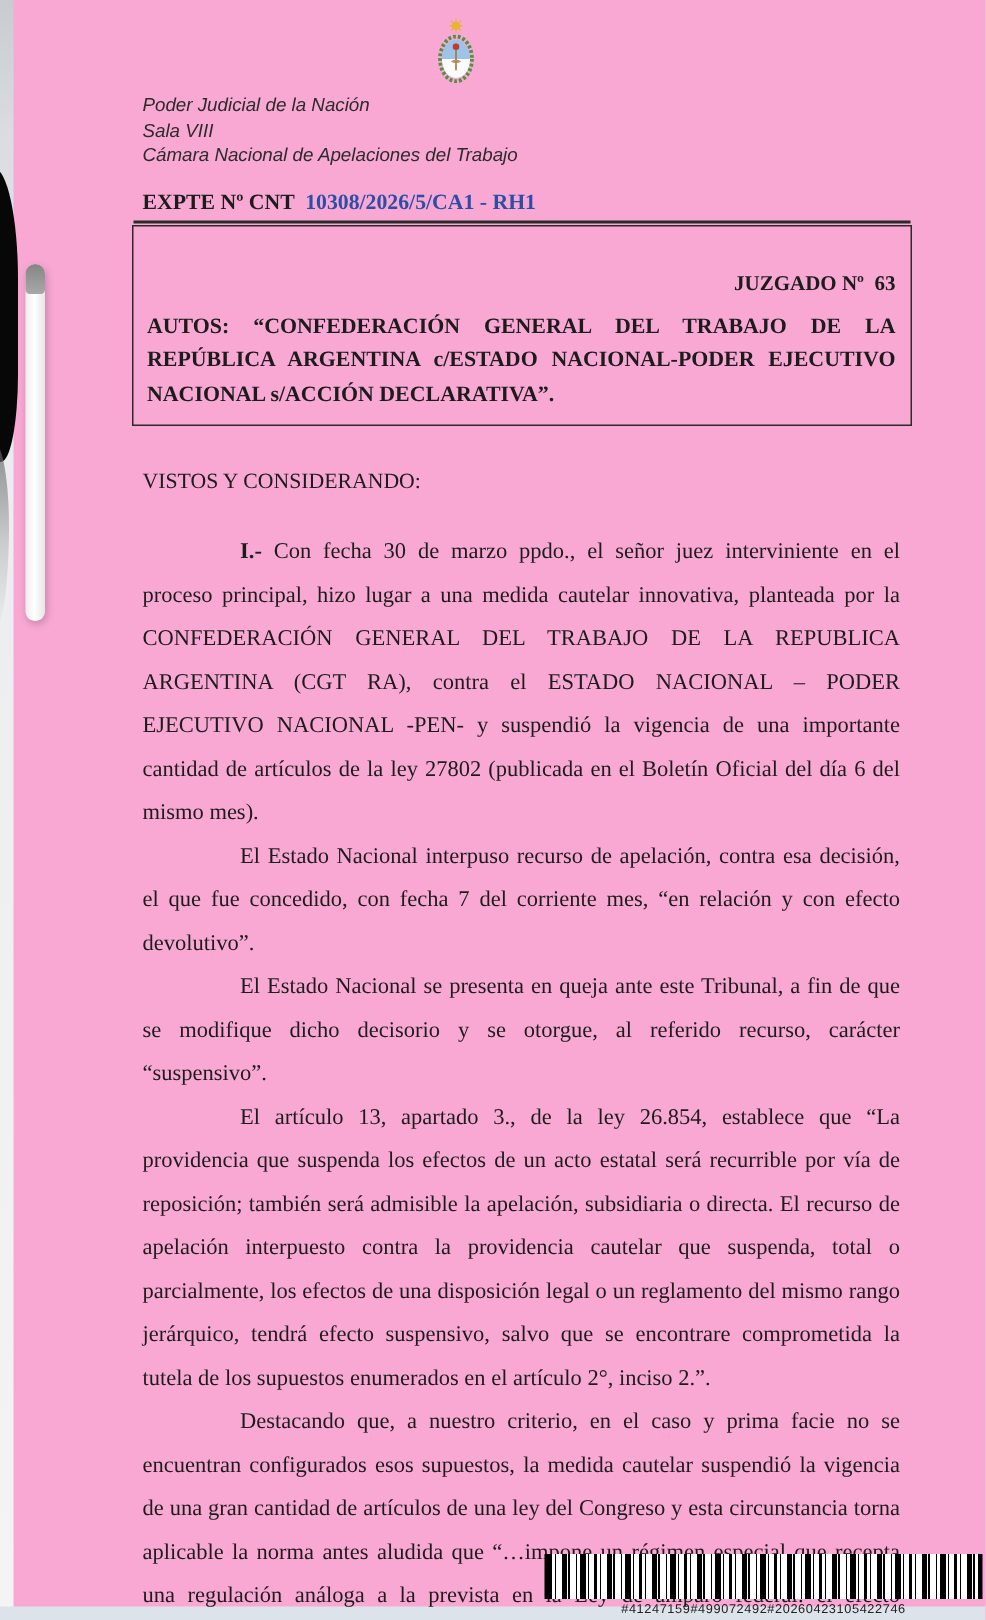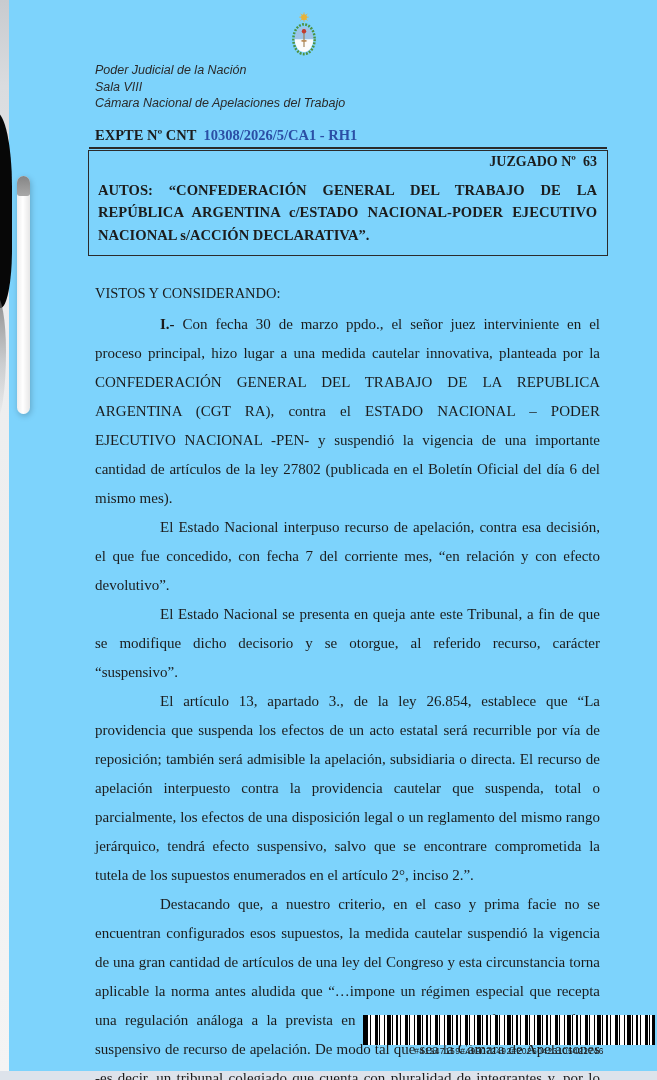--- a/index.html
+++ b/index.html
@@ -2,21 +2,21 @@
 <html><head>
 <meta charset="utf-8">
 <style>
   html,body{margin:0;padding:0;}
   body{
     width:657px;height:1080px;overflow:hidden;
     background:#eef0f2;
     font-family:"Liberation Serif", serif;
     color:#1c1c1c;
   }
-  .photo{position:relative;width:657px;height:1080px;overflow:hidden;background:#7dd3fc;}
+  .photo{position:relative;width:657px;height:1080px;overflow:hidden;background:#f9a8d4;}
 
   
   .edge-strip{position:absolute;left:0;top:0;width:9px;height:100%;
     background:linear-gradient(to bottom,#c8cbcf 0%,#dadcdf 8%,#ecedee 30%,#f4f4f4 100%);}
   .scan-blob{position:absolute;left:-7px;top:112px;width:19px;height:196px;background:#070707;
     border-radius:0 85% 60% 0 / 0 38% 30% 0;}
   .scan-blob-tail{position:absolute;left:-4px;top:295px;width:10px;height:125px;
     background:linear-gradient(to bottom,#5a5a5a,#b9bcbf 55%,rgba(255,255,255,0));
     border-radius:0 100% 100% 0 / 0 45% 55% 0;opacity:.65;}
   .pen{position:absolute;left:17px;top:176px;width:13px;height:238px;
@@ -30,30 +30,30 @@
   .crest{position:absolute;left:287px;top:11px;width:34px;height:48px;}
 
   
   .content{position:absolute;left:95px;top:0;width:505px;}
   .org{margin-top:62px;font-family:"Liberation Sans",sans-serif;font-style:italic;
     font-size:12.5px;line-height:16.5px;color:#2b2b2b;}
   .expte{margin:15px -7px 0 -6px;padding:0 0 3px 6px;font-size:14.5px;font-weight:bold;
     border-bottom:2.5px solid #2a2a2a;white-space:pre;}
   .expte .num{color:#2b4fa5;}
   .case-box{margin:1px -8px 0 -7px;border:1.5px solid #2b2b2b;padding:3px 10px 9px 9px;}
-  .juzgado{text-align:right;font-weight:bold;font-size:14px;white-space:pre;}
+  .juzgado{text-align:right;font-weight:bold;font-size:14px;white-space:pre;margin-top:28px;}
   .autos{margin-top:9px;font-weight:bold;font-size:14.6px;line-height:22.5px;text-align:justify;}
   .dateline{margin-top:22px;margin-left:185px;font-size:14.5px;white-space:pre;}
   .vistos{margin-top:29px;font-weight:normal;font-size:14.5px;}
   .bodytext p{margin:0;font-size:15px;line-height:29px;text-align:justify;text-indent:65px;}
-  .bodytext p:first-child{margin-top:8px;}
+  .bodytext p:first-child{margin-top:24px;}
   .bodytext .lead{font-weight:bold;}
 
   
-  .barcode{position:absolute;right:2px;bottom:24px;width:292px;}
+  .barcode{position:absolute;right:2px;bottom:3px;width:292px;}
   .bars{height:30px;border-left:3px solid #000;border-right:3px solid #000;
     background:repeating-linear-gradient(90deg,
       #000 0 2px,#fff 2px 4px,#000 4px 5px,#fff 5px 9px,
       #000 9px 12px,#fff 12px 13px,#000 13px 14px,#fff 14px 18px,
       #000 18px 19px,#fff 19px 21px,#000 21px 25px,#fff 25px 26px,
       #000 26px 27px,#fff 27px 30px);}
   .barcode-caption{margin-top:1px;text-align:center;font-family:"Liberation Sans",sans-serif;
     font-size:8.5px;letter-spacing:.4px;color:#222;}
 </style>
 </head>

